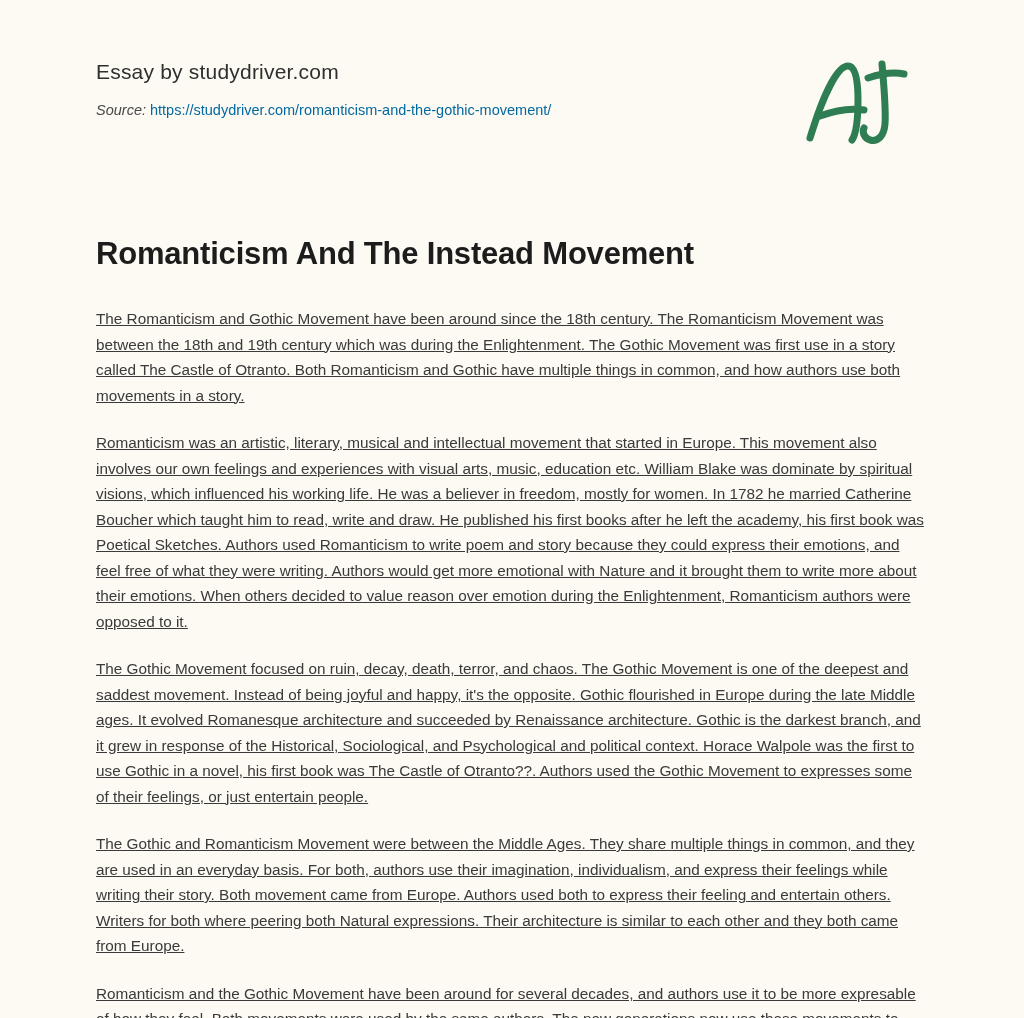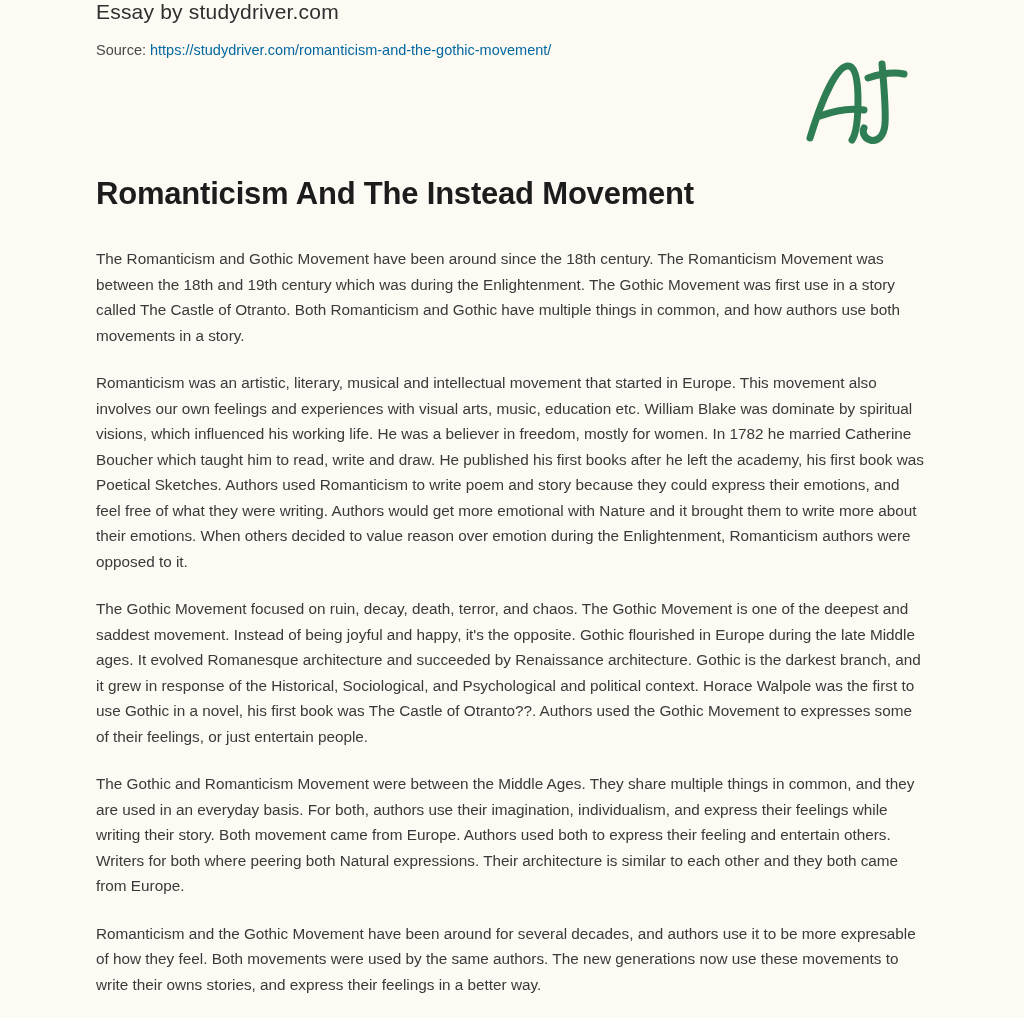--- a/index.html
+++ b/index.html
@@ -16,36 +16,38 @@
   }
   .page {
     position: relative;
     width: 1024px;
     height: 1018px;
     box-sizing: border-box;
     padding: 0 96px;
   }
   .header {
     position: relative;
+    padding-top: 60px;
   }
   .essay-by {
     font-size: 21px;
     color: #2f2f2f;
     letter-spacing: 0.2px;
   }
   .essay-by .brand {
     font-weight: normal;
   }
   .source-line {
     margin-top: 18px;
     font-size: 14.5px;
     color: #4a4a4a;
   }
   .source-label {
     color: #4a4a4a;
+    font-style: italic;
   }
   .source-url {
     color: #0369a1;
     text-decoration: none;
     word-break: break-all;
   }
   .logo {
     position: absolute;
     top: 52px;
     right: 10px;
@@ -64,20 +66,21 @@
   }
   .article {
     margin-top: 34px;
   }
   .article p {
     margin: 0 0 22px 0;
     font-size: 15.3px;
     line-height: 25.5px;
     color: #3a3a3a;
     text-align: left;
+    text-decoration: underline;
   }
 </style>
 </head>
 <body>
 
 <div class="page">
 
   <div class="header">
     <div class="essay-by">
       <span>Essay by </span><span class="brand">studydriver.com</span>

